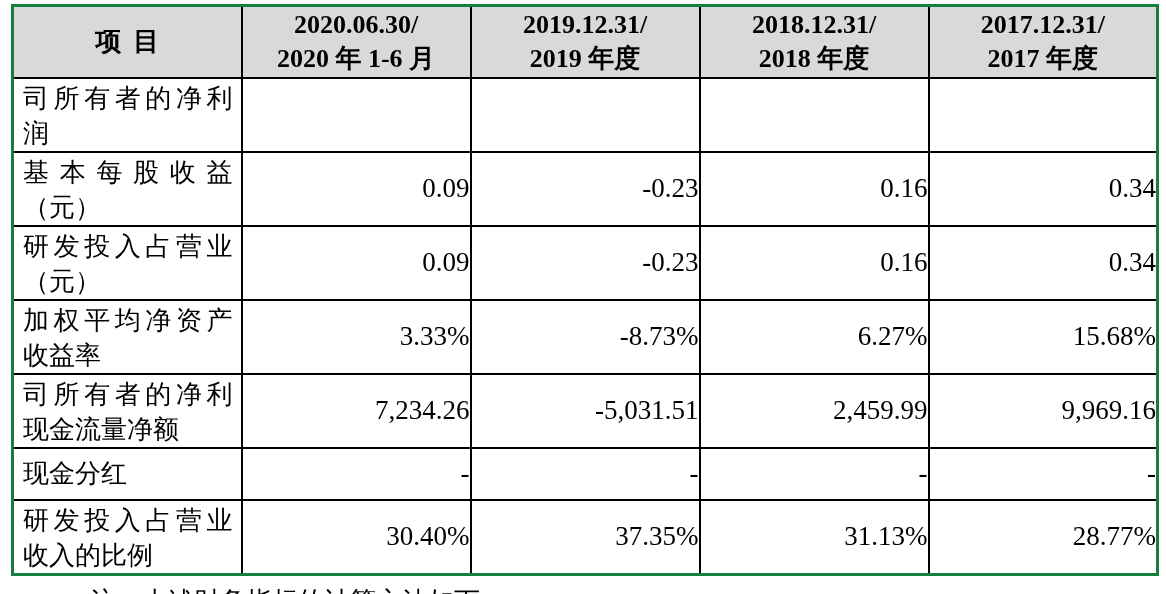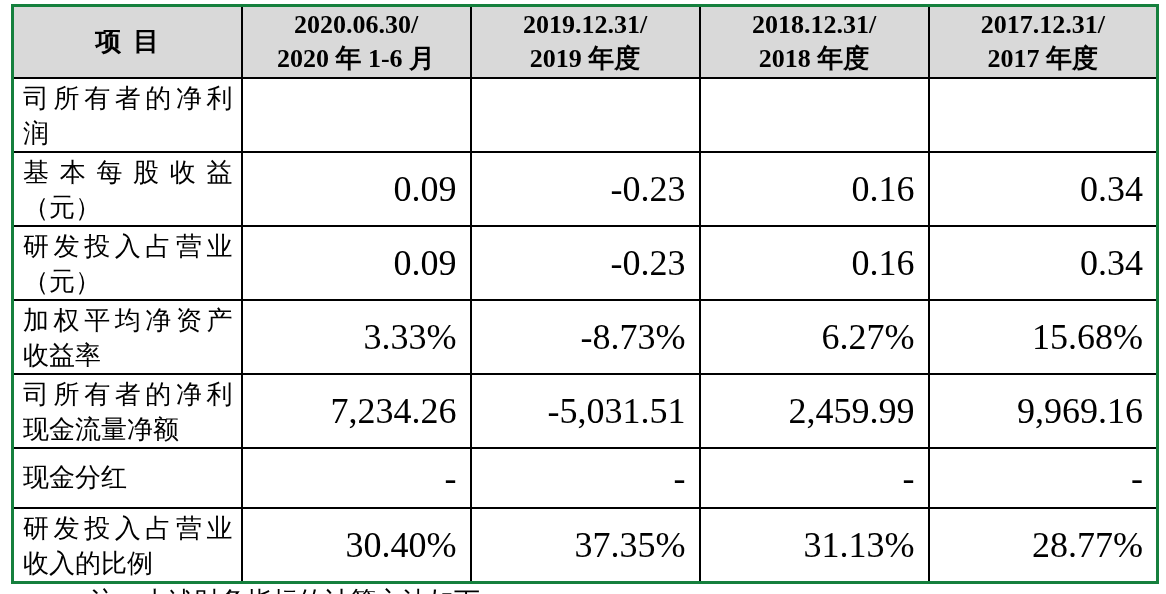--- a/index.html
+++ b/index.html
@@ -32,34 +32,34 @@
     font-weight: bold;
     font-size: 26px;
     line-height: 34px;
     text-align: center;
     vertical-align: middle;
   }
   .item-label { letter-spacing: 12px; padding-left: 12px; }
   tr.hrow  { height: 72px; }
   tr.rh75  { height: 65px; }
   tr.rh73  { height: 73px; margin-left: 24px; }
-  tr.rh54  { height: 60px; font-family: Liberation Serif, serif; }
+  tr.rh54  { height: 52px; font-family: Liberation Serif, serif; }
   td.label {
     font-size: 26px;
     line-height: 35px;
     vertical-align: top;
     padding: 2px 8px 0 9px;
   }
   td.label.middle { vertical-align: middle; padding-top: 0; }
   .spread { text-align: justify; text-align-last: justify; }
   td.val {
-    font-size: 36px;
+    font-size: 27px;
     text-align: right;
     vertical-align: middle;
-    padding-right: 13px;
+    padding-right: 0;
   }
   .note {
     position: absolute;
     left: 90px;
     top: 585px;
     font-size: 26px;
     line-height: 34px;
     white-space: nowrap;
   }
 </style>

